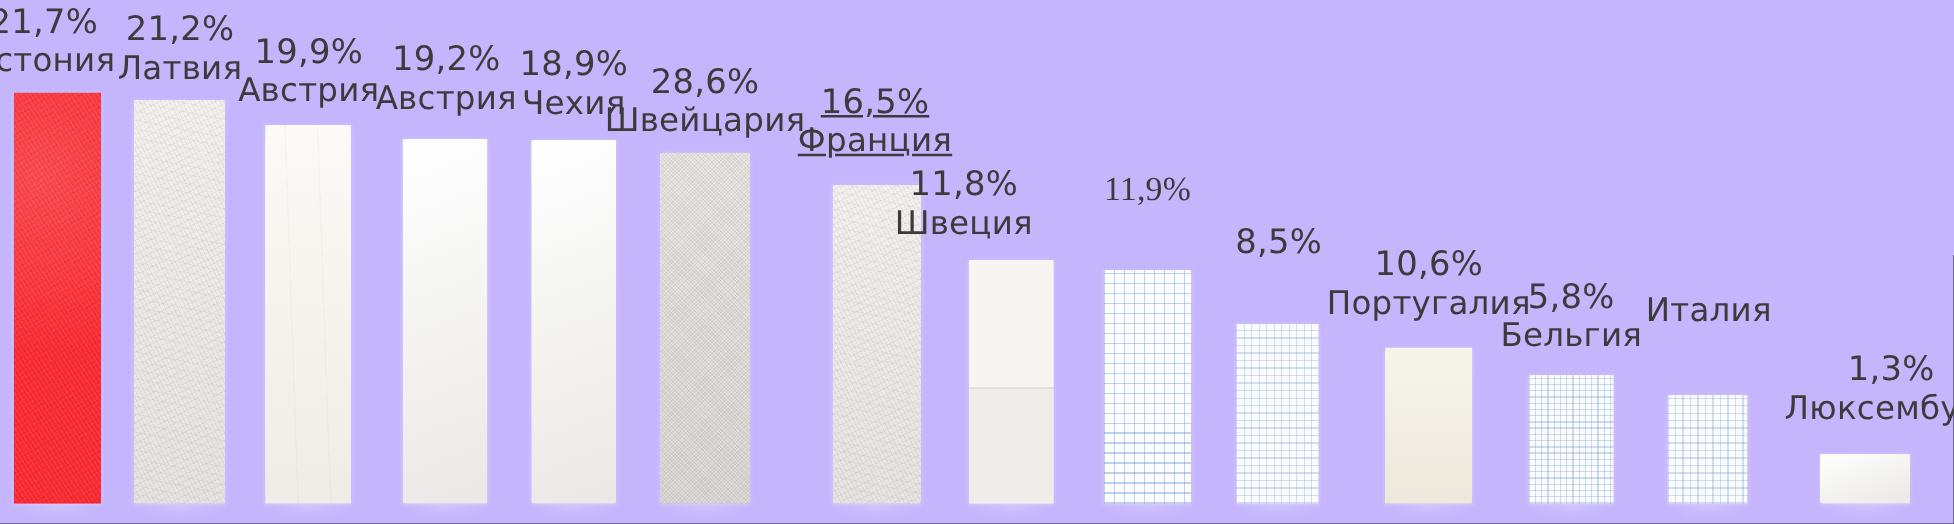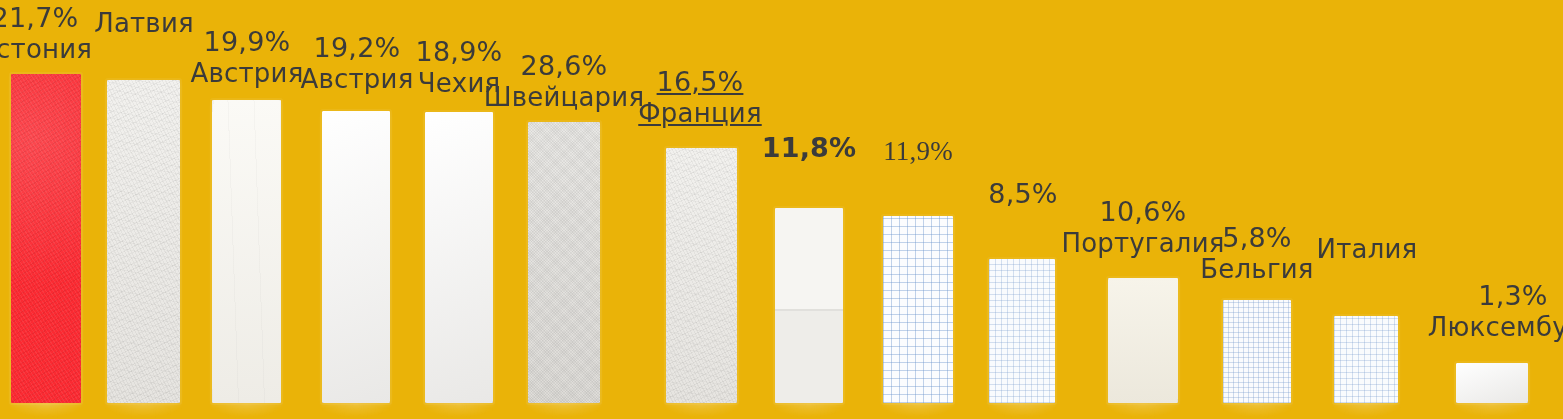--- a/index.html
+++ b/index.html
@@ -1,18 +1,18 @@
 <!DOCTYPE html>
 <html><head>
 <meta charset="utf-8">
 <style>
   html,body{margin:0;padding:0;background:#000;}
   body{width:1563px;height:419px;overflow:hidden;
        font-family:"DejaVu Sans","Liberation Sans",sans-serif;}
-  #chart{position:relative;width:1563px;height:419px;background:#eab308;}
+  #chart{position:relative;width:1563px;height:419px;background:#c4b5fd;}
 
   .bar-group{position:absolute;bottom:0;}
 
   .bar{position:absolute;left:0;bottom:16px;width:100%;
        border-radius:1px;
        box-shadow:0 0 0 2px rgba(255,255,255,0.06),
                   0 2px 5px rgba(255,255,255,0.10);
        overflow:hidden;background:#eceae6;}
 
   
@@ -80,20 +80,21 @@
 <div id="chart">
     <div class="label" style="left: -46px; top: 2px; width: 162px;">
       <div class="pct">21,7%</div>
       <div class="country">Эстония</div>
     </div>
     <div class="bar-group" style="left: 11px; width: 70px; height: 345px;">
       <div class="shadow"></div>
       <div class="bar tex-red" style="height: 329px;"></div>
     </div>
     <div class="label" style="left: 64px; top: 8px; width: 160px;">
+      <div class="pct">21,2%</div>
       <div class="country">Латвия</div>
     </div>
     <div class="bar-group" style="left: 107px; width: 73px; height: 339px;">
       <div class="shadow"></div>
       <div class="bar tex-speckle" style="height: 323px;"></div>
     </div>
     <div class="label" style="left: 169px; top: 26px; width: 156px;">
       <div class="pct">19,9%</div>
       <div class="country">Австрия</div>
     </div>
@@ -126,22 +127,23 @@
       <div class="bar tex-grain" style="height: 281px;"></div>
     </div>
     <div class="label" style="left: 621px; top: 66px; width: 158px; text-decoration: underline;">
       <div class="pct">16,5%</div>
       <div class="country">Франция</div>
     </div>
     <div class="bar-group" style="left: 666px; width: 71px; height: 271px;">
       <div class="shadow"></div>
       <div class="bar tex-speckle" style="height: 255px;"></div>
     </div>
-    <div class="label" style="left: 732px; top: 132px; width: 154px; font-weight: bold;">
+    <div class="label" style="left: 694px; top: 132px; width: 154px;">
       <div class="pct">11,8%</div>
+      <div class="country">Швеция</div>
     </div>
     <div class="bar-group" style="left: 775px; width: 68px; height: 211px;">
       <div class="shadow"></div>
       <div class="bar tex-fold" style="height: 195px;"></div>
     </div>
     <div class="label" style="left: 840px; top: 136px; width: 156px; font-family: Liberation Serif, serif;">
       <div class="pct">11,9%</div>
     </div>
     <div class="bar-group" style="left: 883px; width: 70px; height: 203px;">
       <div class="shadow"></div>

